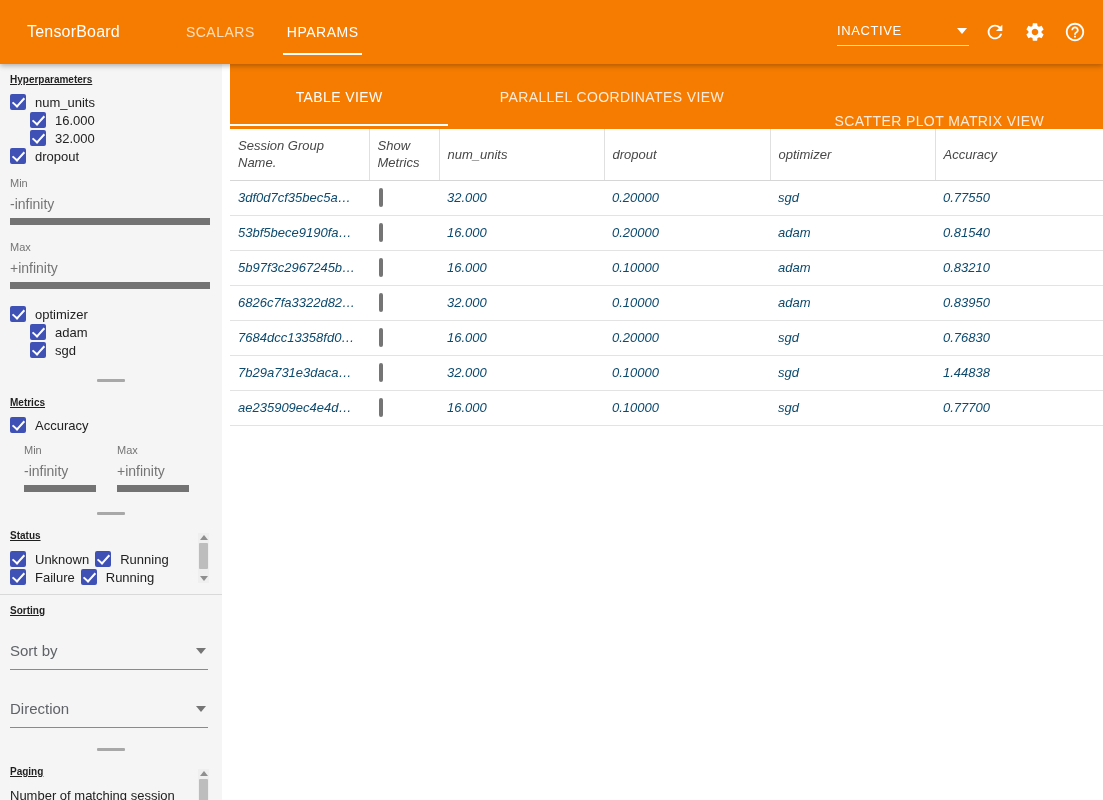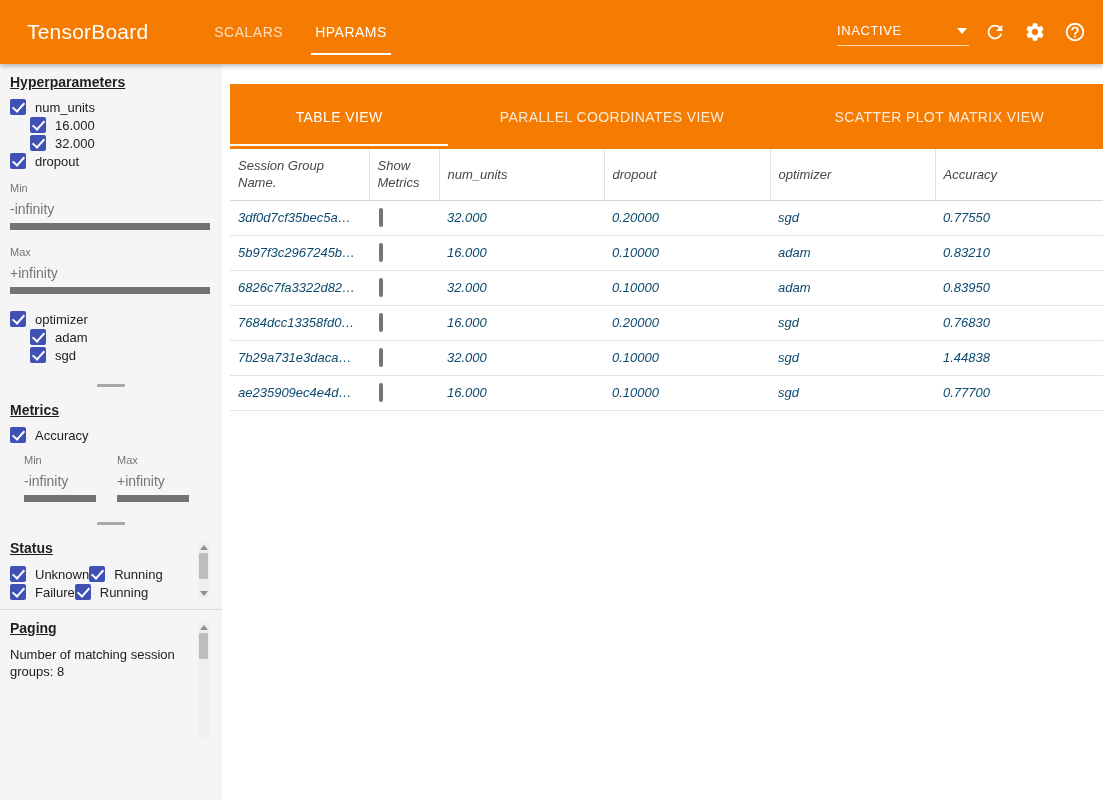--- a/index.html
+++ b/index.html
@@ -2,40 +2,40 @@
 <html><head>
 <meta charset="utf-8">
 <style>
   * { margin:0; padding:0; box-sizing:border-box; }
   html,body { width:1103px; height:800px; }
   body { font-family:"Liberation Sans","DejaVu Sans",sans-serif; background:#fff; overflow:hidden; position:relative; color:#212121; }
 
   
   .topbar { position:absolute; top:0; left:0; width:100%; height:64px; background:#f57c00;
             display:flex; align-items:center; color:#fff; z-index:10; box-shadow:0 2px 5px rgba(0,0,0,.28); }
-  .brand { font-size:21px; margin-left:27px; font-weight:400; letter-spacing:.2px; }
+  .brand { font-size:16px; margin-left:27px; font-weight:400; letter-spacing:.2px; }
   .top-tabs { display:flex; height:100%; margin-left:50px; }
   .top-tab { position:relative; display:flex; align-items:center; padding:0 16px; font-size:14px;
              letter-spacing:.5px; color:rgba(255,255,255,.75); cursor:pointer; text-transform:uppercase; }
   .top-tab.active { color:#fff;align-items:center; }
   .top-tab.active::after { content:""; position:absolute; left:12px; right:12px; bottom:9px; height:2px; background:#fff; }
   .top-actions { margin-left:auto; display:flex; align-items:center; gap:12px; margin-right:14px; }
   .status-select { width:132px; display:flex; align-items:center; justify-content:space-between;
                    border-bottom:1px solid rgba(255,255,255,.7); padding:4px 2px 6px 0;
                    font-size:13px; letter-spacing:.6px; cursor:pointer; }
   .dd-caret { width:0; height:0; border:5px solid transparent; border-top:6px solid #fff; margin-top:6px; }
   .icon-btn { background:none; border:none; width:28px; height:28px; display:flex; align-items:center;
               justify-content:center; cursor:pointer; padding:0; }
   .icon-btn svg { width:22px; height:22px; fill:#fff; }
 
   
   .sidebar { position:absolute; top:64px; left:0; bottom:0; width:222px; background:#f5f5f5;
              overflow:hidden; font-size:13px; }
   .pane { position:relative; }
-  .side-h { font-weight:bold; text-decoration:underline; color:#1f1f1f; margin:10px 10px 0; font-size:14px; }
+  .side-h { font-weight:bold; text-decoration:underline; color:#1f1f1f; margin:10px 10px 0; font-size:10px; }
   .cb-row { display:flex; align-items:center; gap:9px; height:18px; margin-left:10px; cursor:pointer; }
   .cb-row.first { margin-top:8px; }
   .cb-row.indent { margin-left:30px; }
   .cb { width:16px; height:16px; border:2px solid #757575; border-radius:2px; background:transparent;
         position:relative; flex:none; cursor:pointer; }
   .cb.checked { background:#3f51b5; border-color:#3f51b5; }
   .cb.checked::after { content:""; position:absolute; left:3px; top:-1px; width:5px; height:10px;
                        border:solid #fff; border-width:0 2px 2px 0; transform:rotate(42deg); }
   .cb-label { color:#212121; white-space:nowrap; }
 
@@ -45,46 +45,46 @@
   .field.wide { margin:12px 12px 0 10px; }
   .field.wide + .field.wide { margin-top:16px; }
   .mt16 { margin-top:16px; }
   .minmax-row { display:flex; gap:21px; margin:10px 12px 0 24px; }
   .minmax-row .field { width:72px; }
 
   .pane-handle { height:14px; margin-top:14px; display:flex; align-items:center; justify-content:center; cursor:row-resize; }
   .pane-handle::after { content:""; width:28px; height:3px; background:#a8a8a8; border-radius:1px; }
   .pane-divider { height:1px; background:#d9d9d9; margin-top:8px; }
 
-  .status-flex { display:flex; flex-wrap:wrap; margin:9px 26px 6px 10px; }
+  .status-flex { display:flex; flex-wrap:wrap; column-gap:6px; margin:9px 26px 6px 10px; }
   .status-flex .cb-row { margin-left:0; }
 
   .select-row { margin:26px 14px 0 10px; display:flex; align-items:center; justify-content:space-between;
                 border-bottom:1px solid #8a8a8a; padding:0 2px 10px 0; color:#5f6368; font-size:15px; cursor:pointer; }
   .select-row.second { margin-top:30px; }
   .select-caret { width:0; height:0; border:5px solid transparent; border-top:6px solid #757575; margin-top:6px; }
 
   .paging-text { margin:10px 32px 0 10px; line-height:17px; color:#212121; }
 
   .mock-scrollbar { position:absolute; top:3px; bottom:3px; right:13px; width:11px;
                     display:flex; flex-direction:column; align-items:center; background:#efefef; }
   .sb-arrow { width:0; height:0; flex:none; }
   .sb-arrow.up { border:4px solid transparent; border-top:none; border-bottom:5px solid #8f8f8f; margin:2px 0 3px; }
   .sb-arrow.down { border:4px solid transparent; border-bottom:none; border-top:5px solid #8f8f8f; margin:3px 0 2px; }
   .sb-thumb { width:9px; height:26px; background:#bdbdbd; border-radius:1px; flex:none; }
   .sb-space { flex:1; }
 
   
   .main { position:absolute; top:64px; left:230px; right:0; bottom:0; background:#fff; }
-  .view-tabs { height:65px; background:#f57c00; display:flex; color:#fff;margin-top:20px; }
+  .view-tabs { height:65px; background:#f57c00; display:flex; color:#fff; }
   .view-tab { position:relative; display:flex; align-items:center; justify-content:center; font-size:14px;
               letter-spacing:.4px; color:rgba(255,255,255,.85); cursor:pointer; text-transform:uppercase; }
   .view-tab.t1 { flex:0 0 25%; }
   .view-tab.t2 { flex:0 0 37.5%; }
-  .view-tab.t3 { flex:0 0 37.5%; }
+  .view-tab.t3 { flex:0 0 37.5%;align-items:flex-end; }
   .view-tab.active { color:#fff; }
   .view-tab.active::after { content:""; position:absolute; left:0; right:0; bottom:3px; height:2px; background:#fff; }
 
   .grid { width:100%; border-collapse:collapse; table-layout:fixed;font-style:italic; }
   .grid th { height:51px; vertical-align:middle; text-align:left; font-weight:400; color:#474747;
              font-size:13px; padding:4px 8px; border-bottom:1px solid #d6d6d6; line-height:17px; }
   .grid th + th { border-left:1px solid #e0e0e0; }
   .grid td { height:35px; vertical-align:middle; font-size:13px; color:#0c4a6e; padding:0 8px;
              border-bottom:1px solid #e3e3e3; white-space:nowrap; overflow:hidden; text-overflow:ellipsis; }
   .c-cb { padding-left:10px !important; }
@@ -218,20 +218,34 @@
     <div class="mock-scrollbar">
       <span class="sb-arrow up"></span>
       <span class="sb-thumb"></span>
       <span class="sb-space"></span>
       <span class="sb-arrow down"></span>
     </div>
   </section>
 
   <div class="pane-divider"></div>
 
+  <section class="pane">
+    <div class="side-h">Sorting</div>
+
+    <div class="select-row">
+      <span>Sort by</span>
+      <span class="select-caret"></span>
+    </div>
+    <div class="select-row second">
+      <span>Direction</span>
+      <span class="select-caret"></span>
+    </div>
+
+    <div class="pane-handle"></div>
+  </section>
 
   <section class="pane" style="height:120px;">
     <div class="side-h">Paging</div>
     <div class="paging-text">Number of matching session groups: 8</div>
     <div class="mock-scrollbar">
       <span class="sb-arrow up"></span>
       <span class="sb-thumb"></span>
       <span class="sb-space"></span>
     </div>
   </section>
@@ -273,20 +287,28 @@
     <tbody>
       <tr>
         <td>3df0d7cf35bec5a…</td>
         <td class="c-cb"><span class="cb"></span></td>
         <td>32.000</td>
         <td>0.20000</td>
         <td>sgd</td>
         <td>0.77550</td>
       </tr>
       <tr>
+        <td>53bf5bece9190fa…</td>
+        <td class="c-cb"><span class="cb"></span></td>
+        <td>16.000</td>
+        <td>0.20000</td>
+        <td>adam</td>
+        <td>0.81540</td>
+      </tr>
+      <tr>
         <td>5b97f3c2967245b…</td>
         <td class="c-cb"><span class="cb"></span></td>
         <td>16.000</td>
         <td>0.10000</td>
         <td>adam</td>
         <td>0.83210</td>
       </tr>
       <tr>
         <td>6826c7fa3322d82…</td>
         <td class="c-cb"><span class="cb"></span></td>

